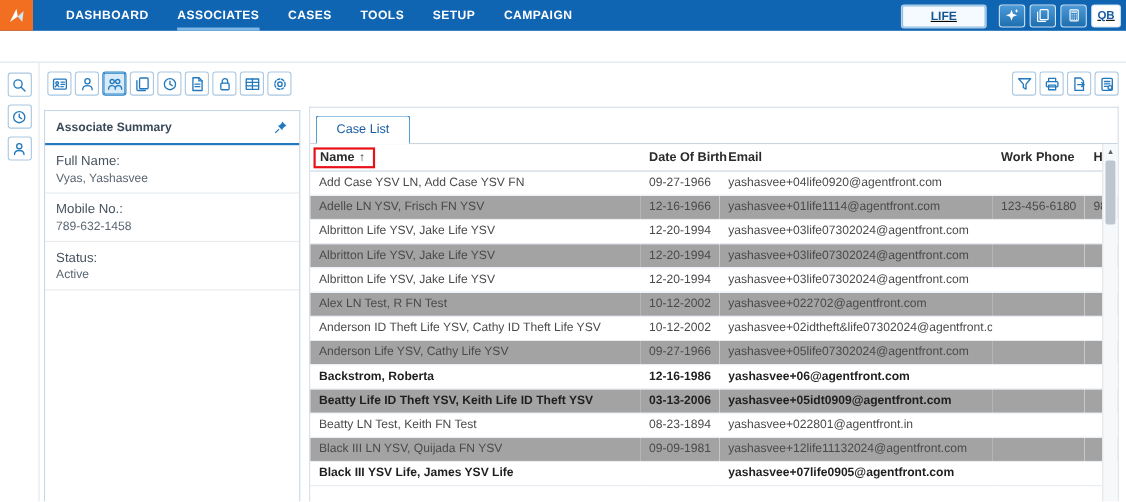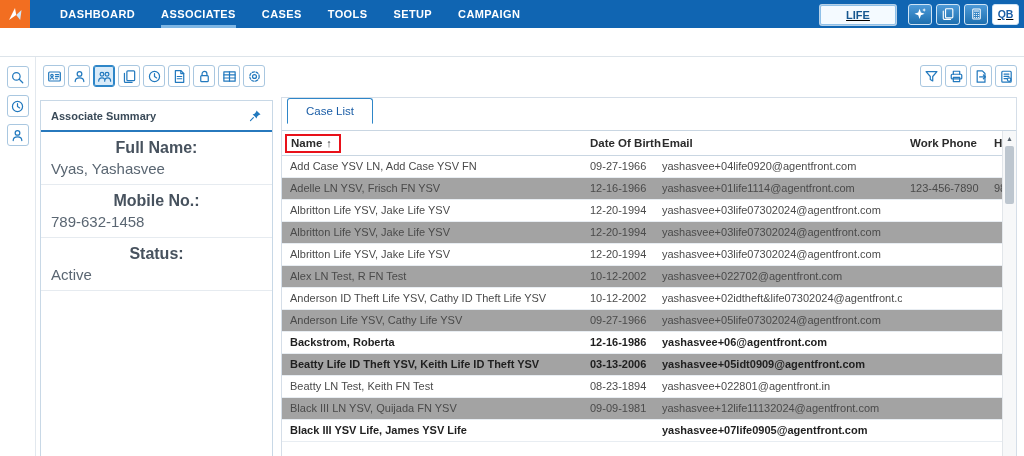--- a/index.html
+++ b/index.html
@@ -38,26 +38,26 @@
   .icon-btn.active { background:#D9EBF9; border-color:#2E86C8; box-shadow: inset 0 0 0 1px #2E86C8; }
   svg.ic { stroke:#2279BE; fill:none; stroke-width:1.3; stroke-linecap:round; stroke-linejoin:round; }
   svg.icw { stroke:#fff; fill:none; stroke-width:1.3; stroke-linecap:round; stroke-linejoin:round; }
 
   
   .summary-panel { position:absolute; left:40px; top:100px; width:233px; bottom:0; background:#fff; border:1px solid #C8D8E6; border-bottom:none; }
   .summary-header { height:31px; display:flex; align-items:center; justify-content:space-between; padding:0 10px; border-bottom:2px solid #2779BD; }
   .summary-title { font-size:11px; font-weight:bold; color:#3A4A58; }
   .pin-btn { background:none; border:none; cursor:pointer; display:flex; }
   .field { padding:7px 10px 7px; border-bottom:1px solid #E6EBF0; }
-  .field .label { font-size:16px; font-weight:bold; color:#47525E;text-align:center; }
-  .field .value { font-size:15px; color:#5A6672; margin-top:3px; white-space:nowrap; overflow:hidden; }
+  .field .label { font-size:12px; font-weight:normal; color:#47525E; }
+  .field .value { font-size:11px; color:#5A6672; margin-top:3px; white-space:nowrap; overflow:hidden; }
 
   
   .main-panel { position:absolute; left:281px; top:97px; right:7px; bottom:0; background:#fff; border:1px solid #D5DEE8; border-bottom:none; }
-  .tab-bar { height:33px; display:flex; padding-left:5px; position:relative; }
+  .tab-bar { height:33px; display:flex; align-items:flex-end; padding-left:5px; position:relative; }
   .tab-bar::after { content:""; position:absolute; left:0; right:0; bottom:0; height:1px; background:#C9D6E2; }
   .tab { height:26px; padding:0 18px; border:1px solid #2E86C8; border-bottom:1px solid #fff; border-radius:3px 3px 0 0; color:#1A5DA6; font-size:11.5px; display:flex; align-items:center; background:#fff; position:relative; z-index:1; cursor:pointer; }
 
   .table-wrap { position:absolute; top:33px; left:0; right:0; bottom:0; overflow:hidden; }
   table { width:720px; border-collapse:collapse; table-layout:fixed; }
   col.c-name { width:300px; } col.c-dob { width:72px; } col.c-email { width:248px; } col.c-work { width:84px; } col.c-home { width:30px; }
   th { font-size:11.5px; font-weight:bold; color:#2B2B2B; text-align:left; padding:6px 8px; border-bottom:1px solid #C9D6E2; white-space:nowrap; overflow:visible; }
   td { font-size:11px; color:#4A4A4A; padding:4px 8px 5px; border-bottom:1px solid #E8EDF2; white-space:nowrap; overflow:hidden; }
   tr.alt td { background:#a3a3a3; }
   tr.bold td { font-weight:bold; color:#1F1F1F; }
@@ -309,21 +309,21 @@
     <td>Add Case YSV LN, Add Case YSV FN</td>
     <td>09-27-1966</td>
     <td>yashasvee+04life0920@agentfront.com</td>
     <td></td>
     <td></td>
   </tr>
           <tr class="alt">
     <td>Adelle LN YSV, Frisch FN YSV</td>
     <td>12-16-1966</td>
     <td>yashasvee+01life1114@agentfront.com</td>
-    <td>123-456-7890</td>
+    <td>123-456-6180</td>
     <td>98</td>
   </tr>
           <tr>
     <td>Albritton Life YSV, Jake Life YSV</td>
     <td>12-20-1994</td>
     <td>yashasvee+03life07302024@agentfront.com</td>
     <td></td>
     <td></td>
   </tr>
           <tr class="alt">

